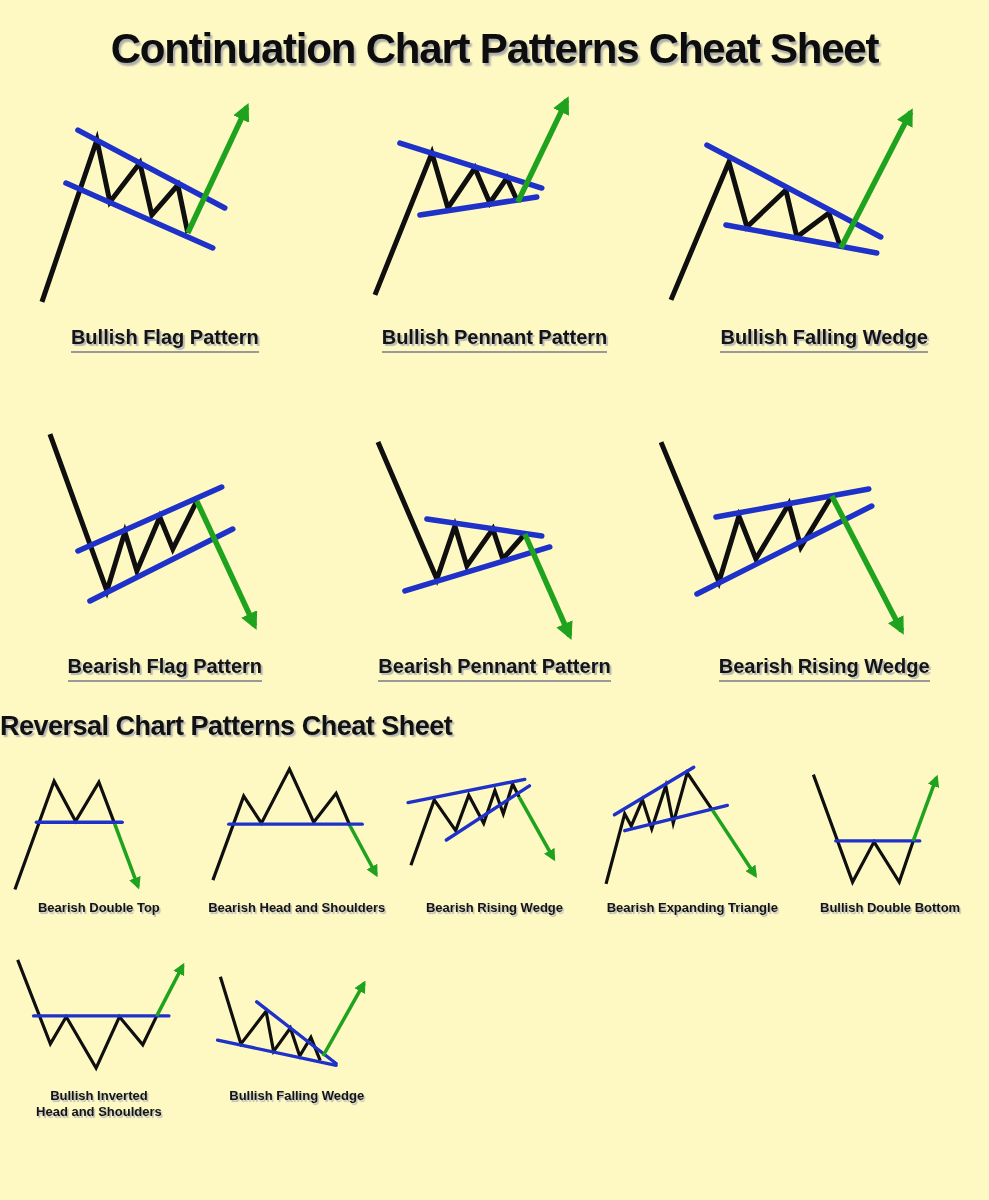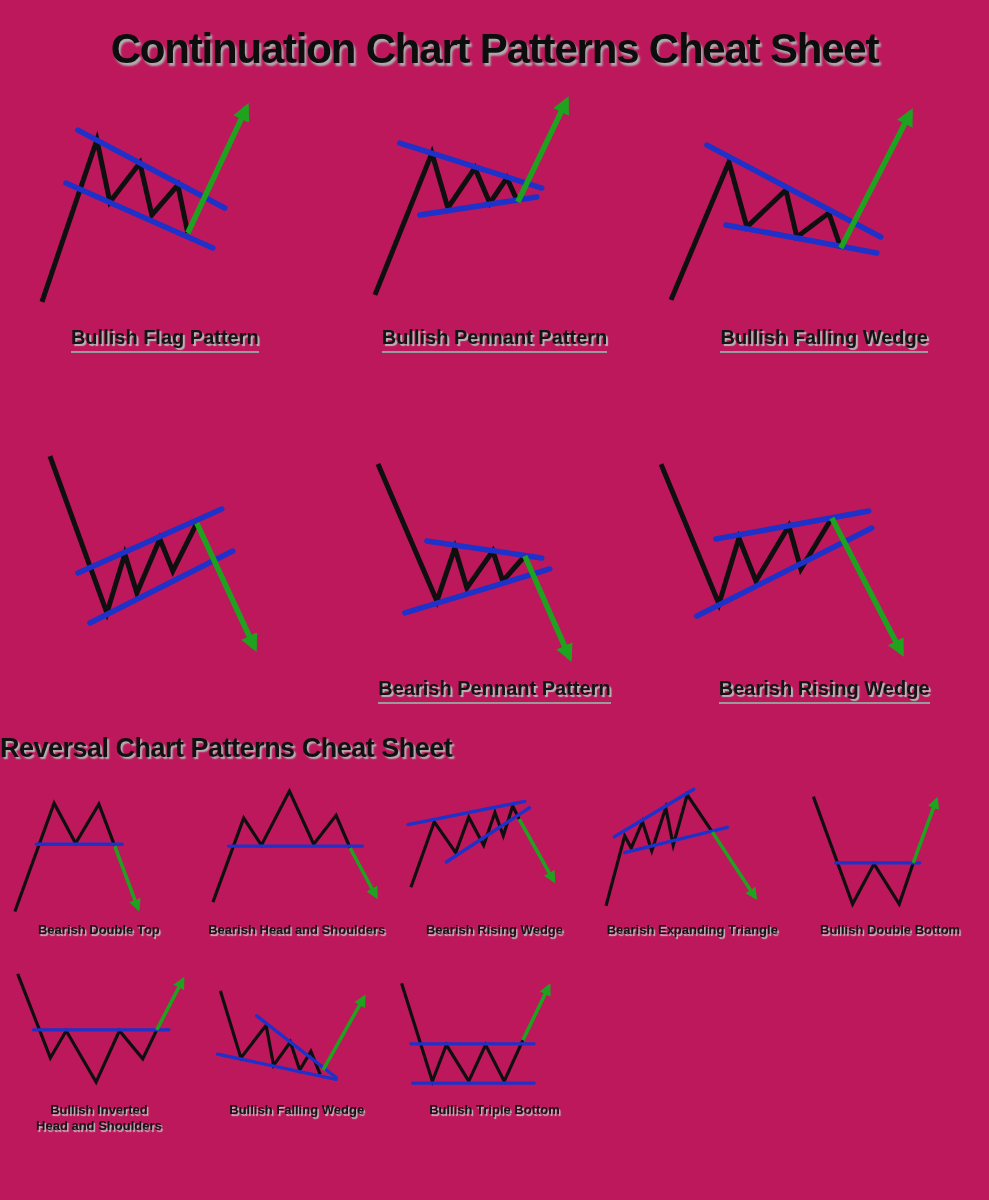--- a/index.html
+++ b/index.html
@@ -1,39 +1,39 @@
 <!DOCTYPE html>
 <html><head>
 <meta charset="utf-8">
 <style>
   html, body { margin:0; padding:0; background:#ffffff; }
   .sheet {
-    width: 989px; height: 1200px; background:#be185d; overflow:hidden;
+    width: 989px; height: 1200px; background:#fef9c3; overflow:hidden;
     font-family: "Liberation Sans", sans-serif; position:relative;
   }
   .main-title {
     margin: 26px 0 0 0; text-align:center;
     font-size: 42px; font-weight: bold; letter-spacing: -1.2px; color:#0d0d0d;
     text-shadow: 2px 3px 2px #adadad;
     line-height: 1.1;
   }
   .sub-title {
     margin: 30px 0 4px 0; text-align:left;
     font-size: 27px; font-weight: bold; letter-spacing: -0.5px; color:#111;
     text-shadow: 2px 2px 1.5px #b5b5b5;
     line-height: 1.1;
   }
   .grid { display:grid; }
   .grid-continuation {
     grid-template-columns: repeat(3, 1fr);
-    padding-top: 18px; row-gap: 88px;
+    padding-top: 18px; row-gap: 66px;
   }
   .grid-reversal {
     grid-template-columns: repeat(5, 1fr);
-    padding-top: 10px; row-gap: 20px;
+    padding-top: 10px; row-gap: 28px;
   }
   .cell { display:flex; flex-direction:column; align-items:center; }
   .cell.big .pattern-svg { width: 100%; height: 230px; display:block; }
   .cell.small .pattern-svg { width: 100%; height: 140px; display:block; }
   .pattern-label { text-align:center; color:#141414; font-weight:bold; }
   .cell.big .pattern-label { font-size: 20px; margin-top: 6px; text-shadow: 2px 2px 1px #b8b8b8; }
   .cell.big .pattern-label div {
     display:inline-block;
     border-bottom: 2.5px solid #9a9a9a;
     padding-bottom: 2px;
@@ -93,20 +93,21 @@
           <defs>
             <marker id="ah-0-3" viewBox="0 0 10 10" refX="7.5" refY="5" markerWidth="3.2" markerHeight="3.2" orient="auto">
               <path d="M0,0 L10,5 L0,10 z" fill="#1fa31f"></path>
             </marker>
           </defs>
           <polyline points="50,15 107,172 125,113 137,152 160,98 173,130 197,82" fill="none" stroke="#0f0f0f" stroke-width="5" stroke-linejoin="miter" stroke-miterlimit="8"></polyline>
           <line x1="78" y1="132" x2="222" y2="68" stroke="#1e31c8" stroke-width="5.5" stroke-linecap="round"></line>
           <line x1="90" y1="182" x2="233" y2="110" stroke="#1e31c8" stroke-width="5.5" stroke-linecap="round"></line>
           <line x1="197" y1="82" x2="255" y2="207" stroke="#1fa31f" stroke-width="5.5" marker-end="url(#ah-0-3)"></line>
         </svg>
+        <div class="pattern-label"><div>Bearish Flag Pattern</div></div>
       </div>
       <div class="cell big">
         <svg viewBox="0 0 330 230" class="pattern-svg" preserveAspectRatio="xMidYMid meet">
           <defs>
             <marker id="ah-0-4" viewBox="0 0 10 10" refX="7.5" refY="5" markerWidth="3.2" markerHeight="3.2" orient="auto">
               <path d="M0,0 L10,5 L0,10 z" fill="#1fa31f"></path>
             </marker>
           </defs>
           <polyline points="48,23 107,160 125,107 137,147 163,110 173,140 195,115" fill="none" stroke="#0f0f0f" stroke-width="5" stroke-linejoin="miter" stroke-miterlimit="8"></polyline>
           <line x1="97" y1="100" x2="212" y2="117" stroke="#1e31c8" stroke-width="5.5" stroke-linecap="round"></line>
@@ -235,30 +236,14 @@
           </defs>
           <polyline points="23,35 45,107 72,72 80,115 98,90 108,120 120,100 130,125" fill="none" stroke="#0f0f0f" stroke-width="3.4" stroke-linejoin="miter" stroke-miterlimit="8"></polyline>
           <line x1="62" y1="62" x2="147" y2="128" stroke="#1e31c8" stroke-width="3.6" stroke-linecap="round"></line>
           <line x1="20" y1="103" x2="147" y2="130" stroke="#1e31c8" stroke-width="3.6" stroke-linecap="round"></line>
           <line x1="133" y1="120" x2="177" y2="42" stroke="#1fa31f" stroke-width="3.8" marker-end="url(#ah-1-7)"></line>
         </svg>
         <div class="pattern-label">
           <div>Bullish Falling Wedge</div>
         </div>
       </div>
-      <div class="cell small">
-        <svg viewBox="0 0 210 150" class="pattern-svg" preserveAspectRatio="xMidYMid meet">
-          <defs>
-            <marker id="ah-1-9" viewBox="0 0 10 10" refX="7.5" refY="5" markerWidth="3.4" markerHeight="3.4" orient="auto">
-              <path d="M0,0 L10,5 L0,10 z" fill="#1fa31f"></path>
-            </marker>
-          </defs>
-          <polyline points="5,27 38,132 53,93 77,132 95,93 115,132 135,88" fill="none" stroke="#0f0f0f" stroke-width="3.4" stroke-linejoin="miter" stroke-miterlimit="8"></polyline>
-          <line x1="15" y1="92" x2="147" y2="92" stroke="#1e31c8" stroke-width="3.6" stroke-linecap="round"></line>
-          <line x1="17" y1="134" x2="147" y2="134" stroke="#1e31c8" stroke-width="3.6" stroke-linecap="round"></line>
-          <line x1="135" y1="88" x2="163" y2="30" stroke="#1fa31f" stroke-width="3.8" marker-end="url(#ah-1-9)"></line>
-        </svg>
-        <div class="pattern-label">
-          <div>Bullish Triple Bottom</div>
-        </div>
-      </div>
     </div>
 </div>
 
 </body></html>

